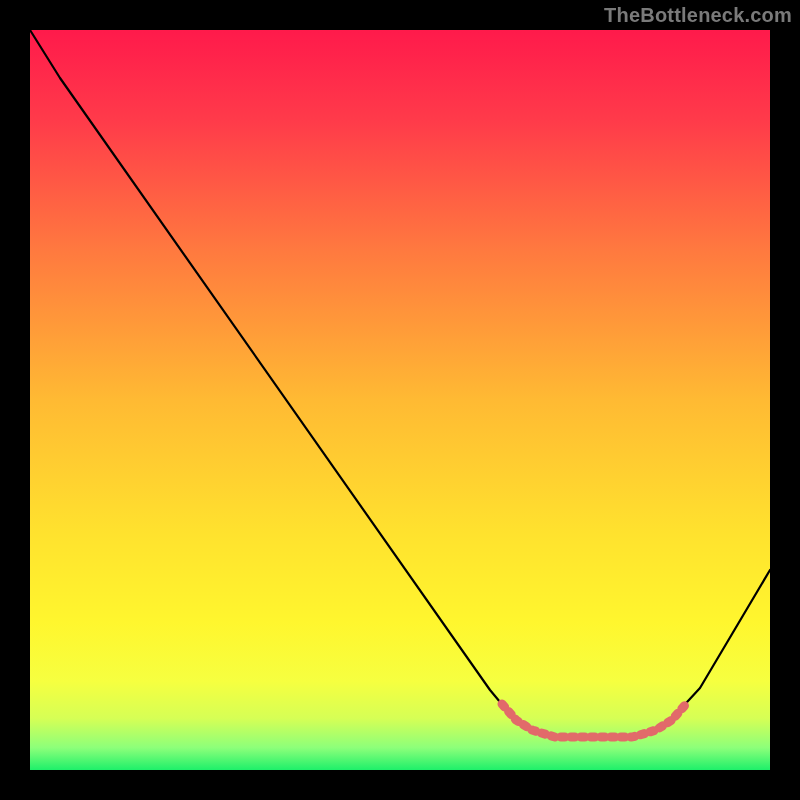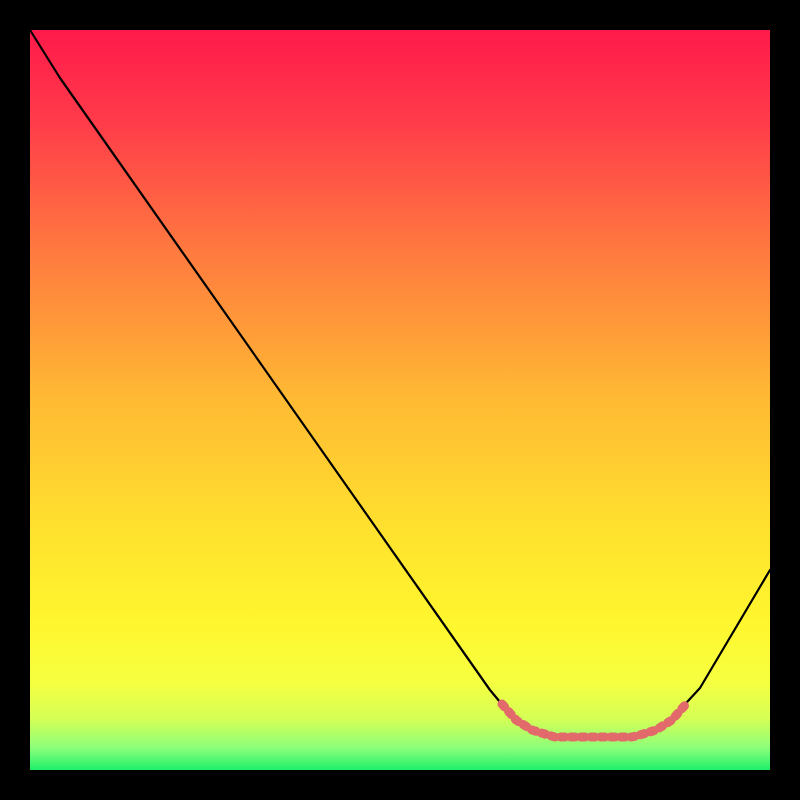--- a/index.html
+++ b/index.html
@@ -14,20 +14,21 @@
     font-weight: bold;
     color: #7a7a7a;
     letter-spacing: 0.2px;
   }
   svg { position: absolute; top: 0; left: 0; }
 </style>
 </head>
 <body>
 
 <div class="wrap">
+  <div class="attribution">TheBottleneck.com</div>
 
   <svg id="chart-svg" width="800" height="800" viewBox="0 0 800 800">
     <defs>
       <linearGradient id="bg-grad" x1="0" y1="0" x2="0" y2="1">
           <stop offset="0%" stop-color="#ff1a4b"></stop>
           <stop offset="12%" stop-color="#ff3a4a"></stop>
           <stop offset="30%" stop-color="#ff7a3f"></stop>
           <stop offset="50%" stop-color="#ffba33"></stop>
           <stop offset="68%" stop-color="#ffe22e"></stop>
           <stop offset="80%" stop-color="#fff62e"></stop>

